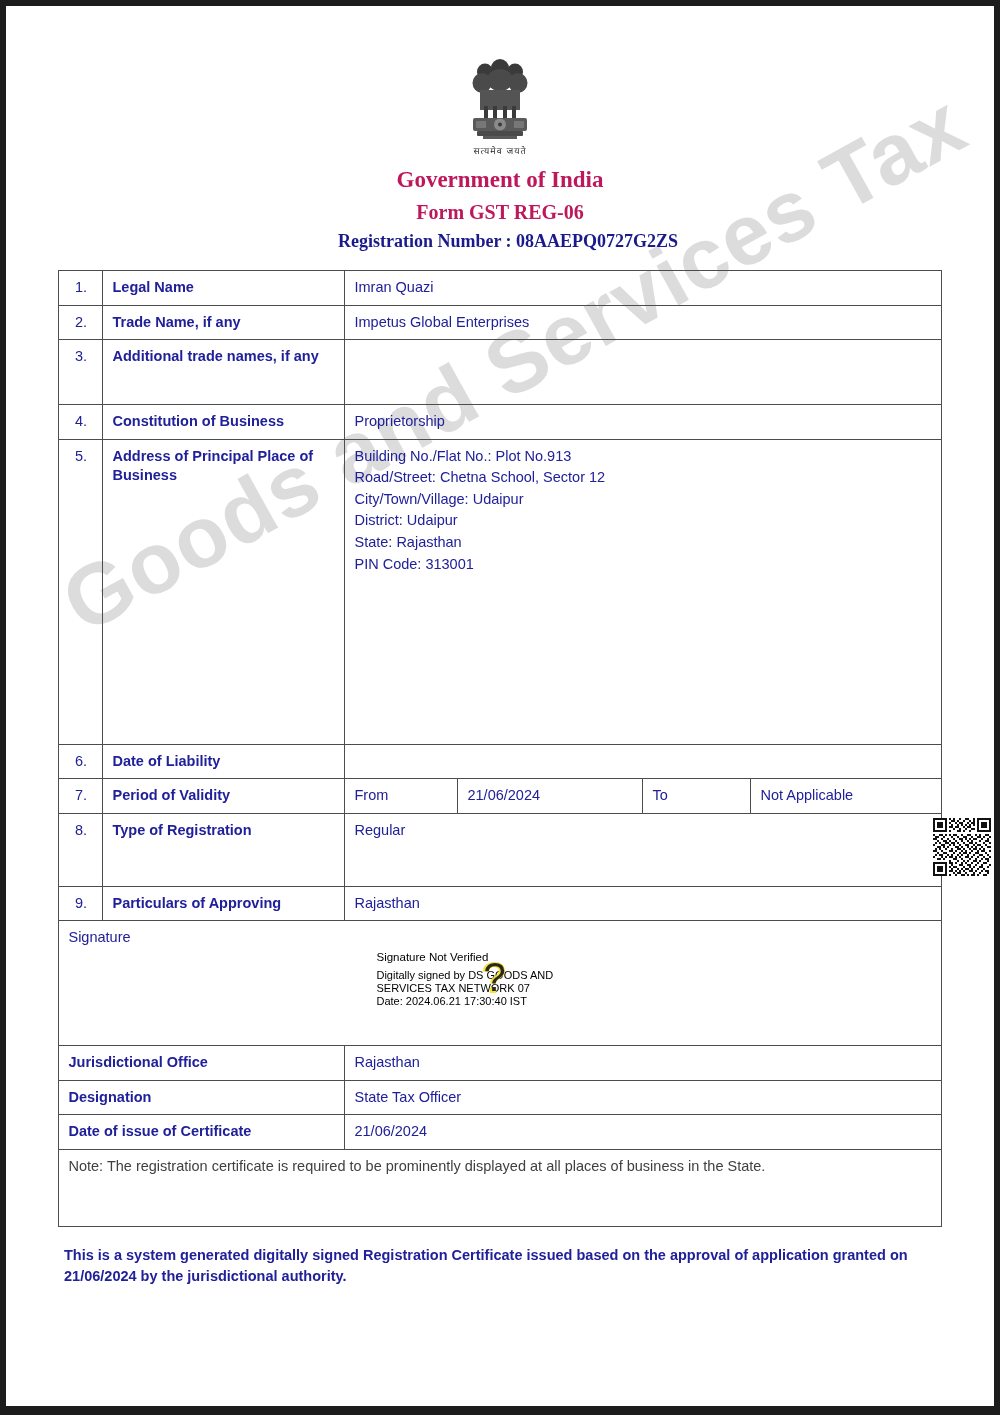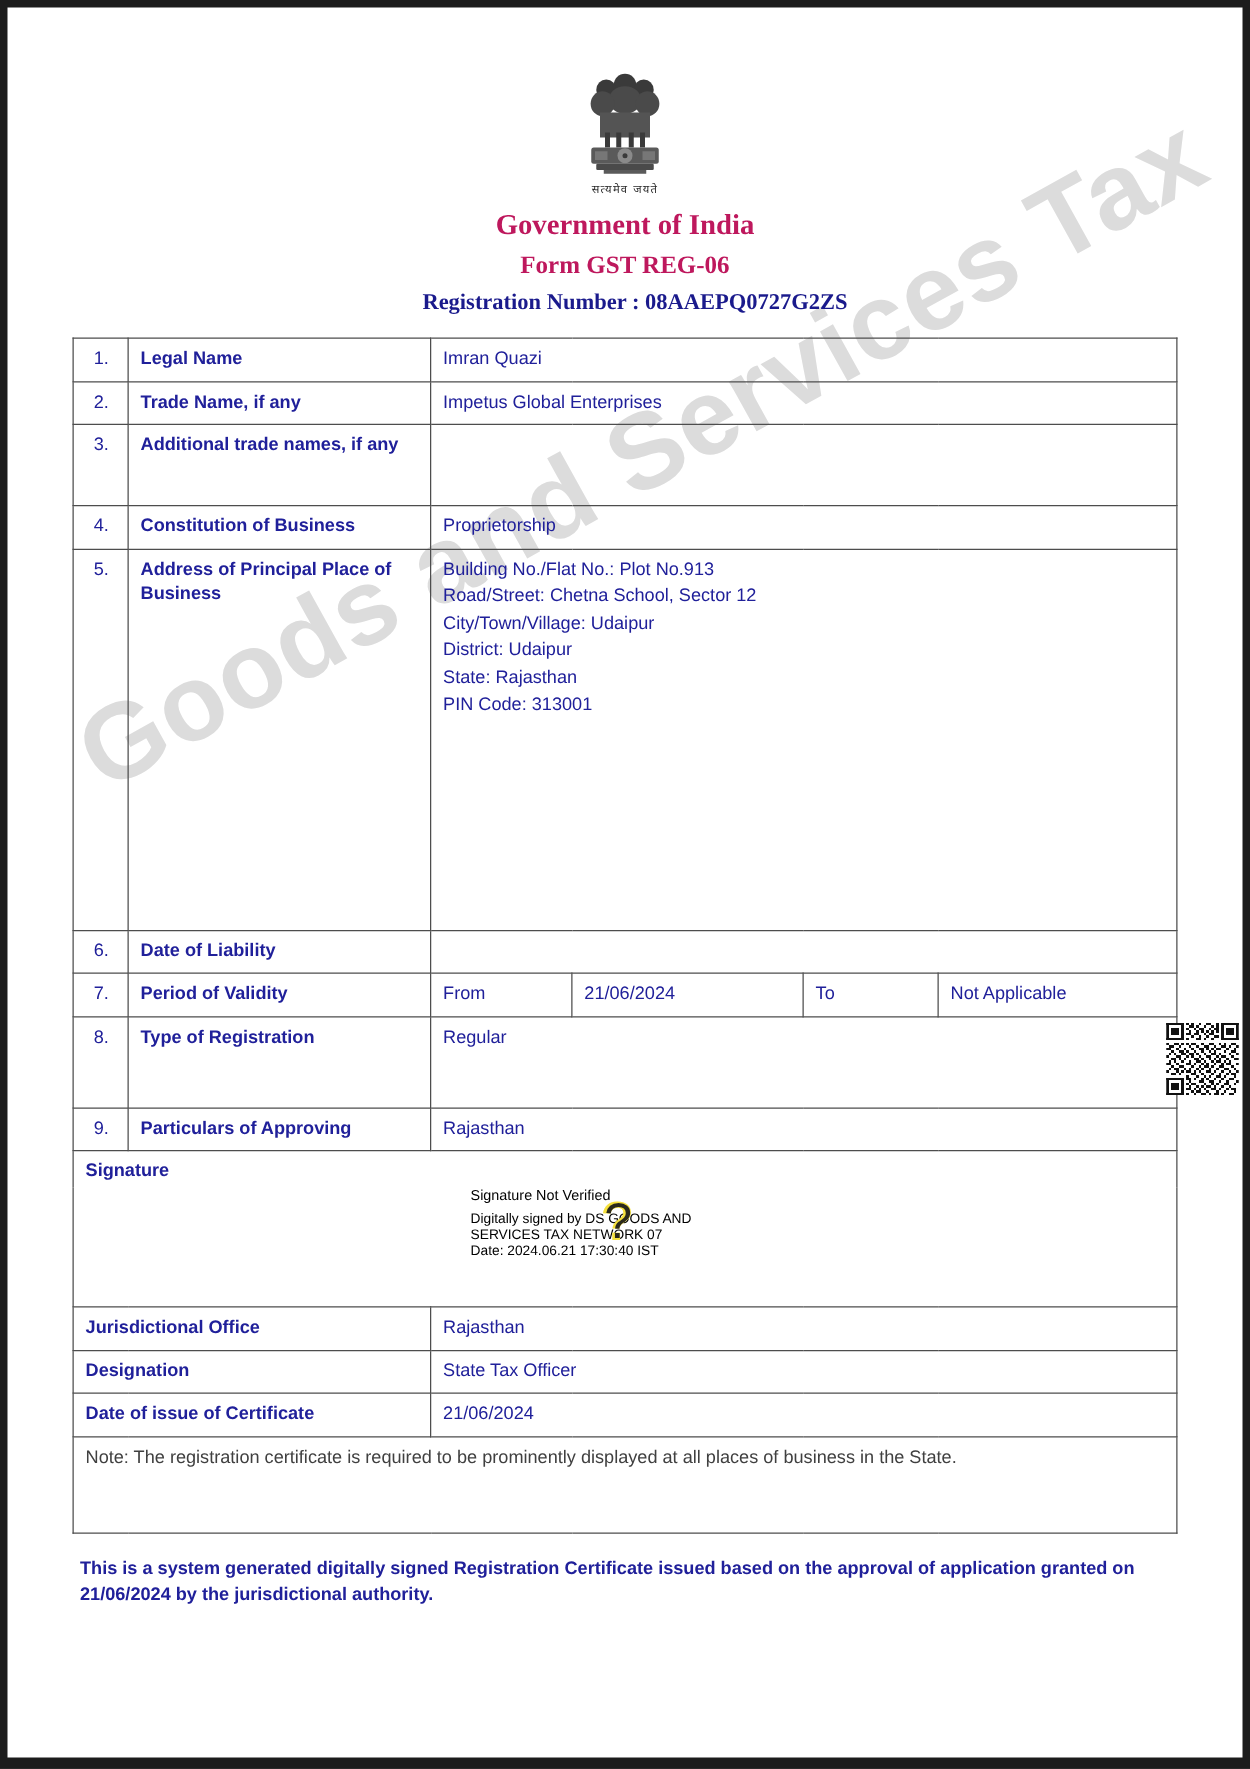--- a/index.html
+++ b/index.html
@@ -110,21 +110,21 @@
 
   td.tall-address { height: 290px; }
   td.row-type     { height: 58px; }
   td.sig-body     { height: 88px; }
   td.note-cell    { height: 62px; }
 
   .addr-line { margin: 0 0 2px 0; }
 
   
   .sig-head {
-    font-weight: bold;
+    font-weight: normal;
     font-size: 14.5px;
     color: #20209a;
   }
   .sig-box {
     position: relative;
     margin-left: 308px;
     width: 300px;
     font-family: "Liberation Sans", sans-serif;
     color: #000000;
     font-weight: normal;

